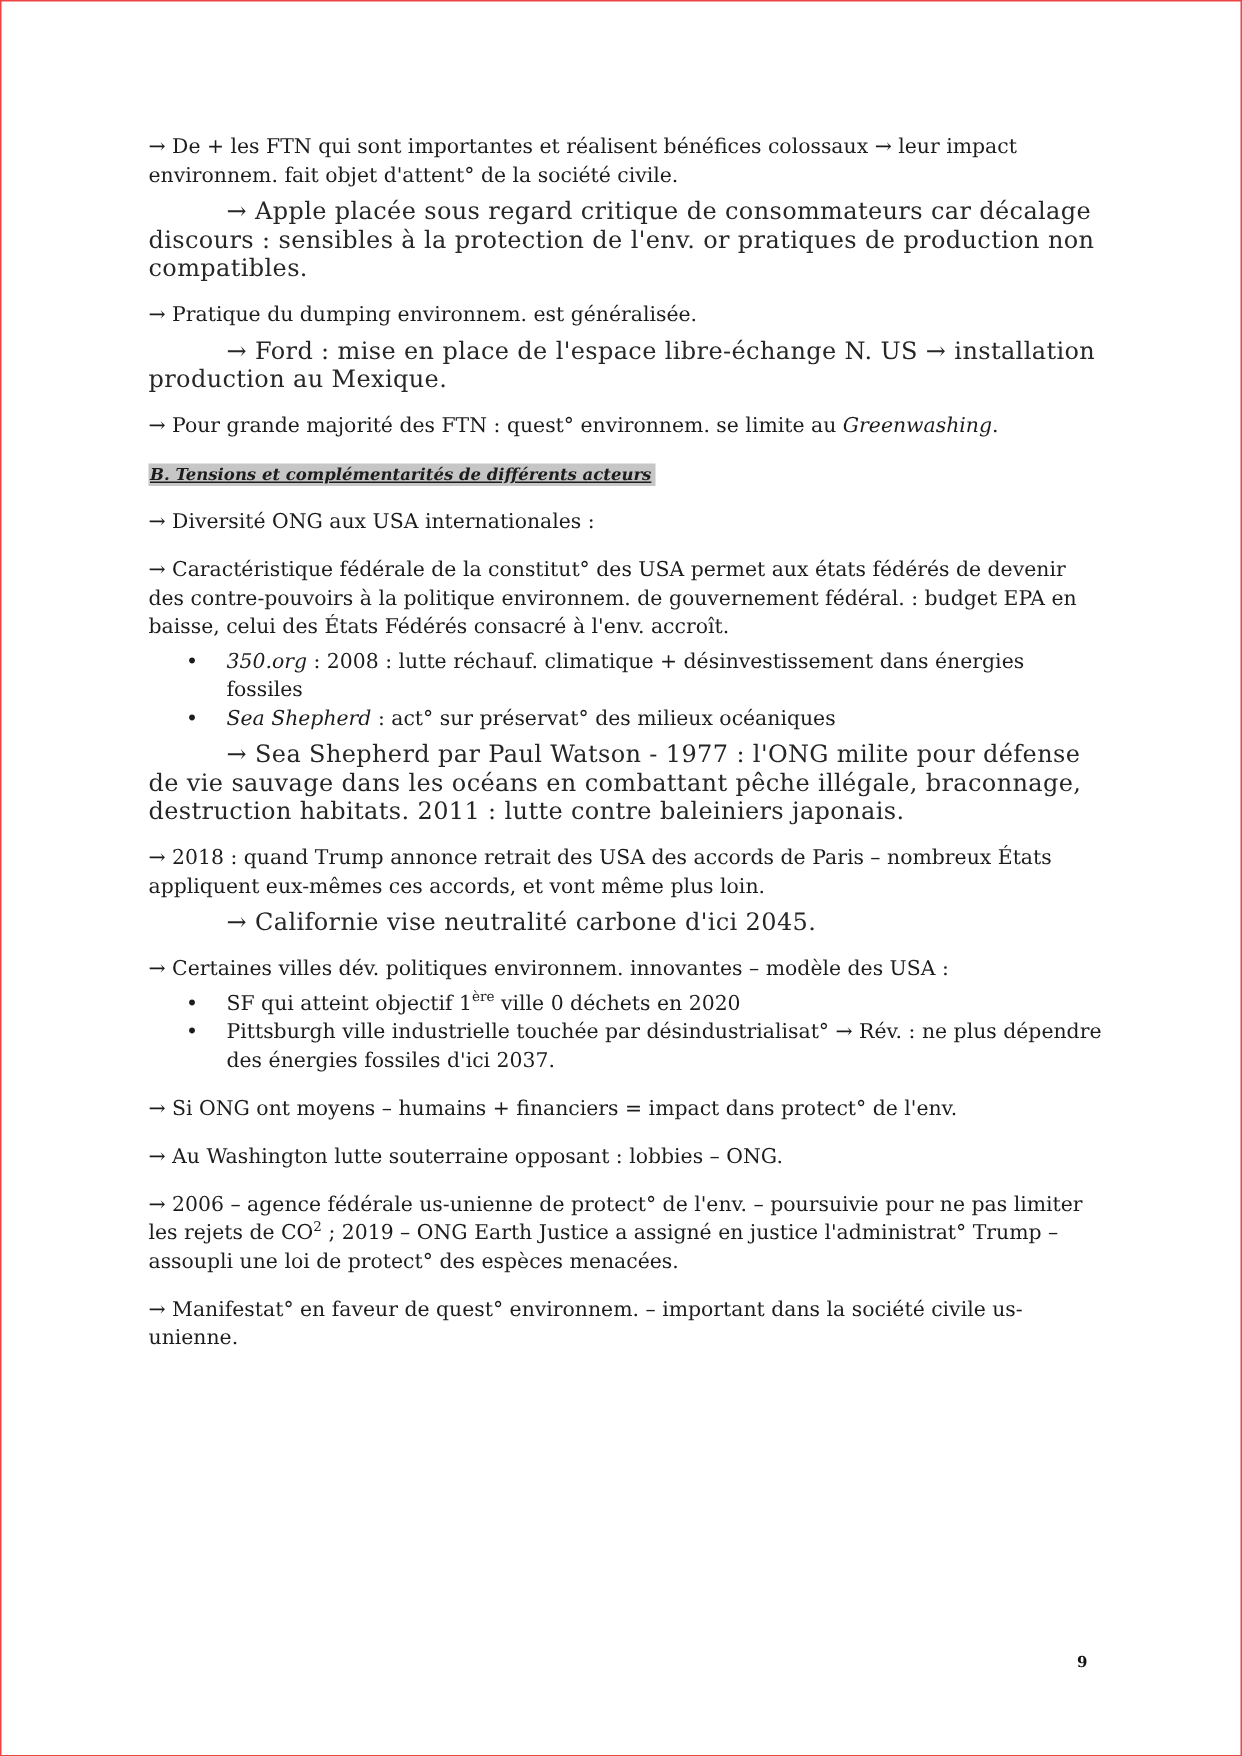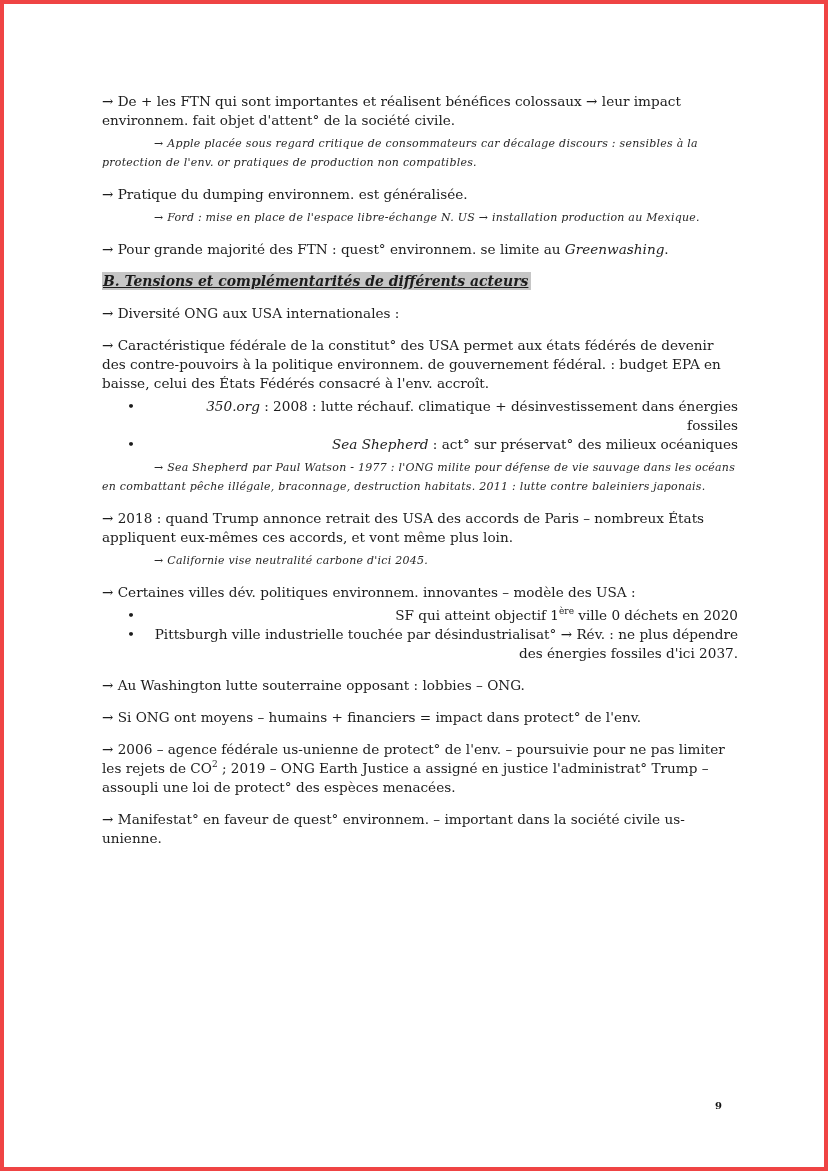--- a/index.html
+++ b/index.html
@@ -7,57 +7,55 @@
     --highlight: #c6c6c6;
   }
   * { box-sizing: border-box; }
   html, body { margin: 0; padding: 0; background: #f4f4f4; }
   body { width: 828px; height: 1171px; font-family: "DejaVu Serif", "Liberation Serif", serif; }
   .page {
     position: relative;
     width: 828px;
     height: 1171px;
     background: #ffffff;
-    border: 4px solid #ef4444;
+    border: 1px solid #ef4444;
     overflow: hidden;
   }
   .content {
     position: absolute;
     top: 88px;
     left: 98px;
     width: 636px;
     color: var(--text);
     font-size: 13.6px;
     line-height: 19px;
   }
   .para { margin: 0 0 13px 0; }
   .note {
     margin: -9px 0 13px 0;
-    font-style: italic;
     text-indent: 52px;
-    font-size: 11px;
+    font-size: 16px;
     letter-spacing: 0.25px;
     color: #262626;
   }
   .heading {
     margin: 7px 0 13px 0;
-    font-size: 14px;
+    font-size: 11px;
     font-weight: bold;
     font-style: italic;
   }
   .heading .hl {
     background: var(--highlight);
     text-decoration: underline;
     padding: 1px 3px 1px 1px;
   }
   ul.bullets {
     margin: -9px 0 13px 0;
     padding: 0;
     list-style: none;
-    text-align: right;
   }
   ul.bullets li {
     position: relative;
     padding-left: 52px;
     margin: 0;
   }
   ul.bullets li::before {
     content: "\2022";
     position: absolute;
     left: 25px;
@@ -92,19 +90,19 @@
         <li><span class="it">Sea Shepherd</span><span> : act° sur préservat° des milieux océaniques</span></li>
       </ul>
       <p class="note"><span>→ Sea Shepherd par Paul Watson - 1977 : l'ONG milite pour défense de vie sauvage dans les océans en combattant pêche illégale, braconnage, destruction habitats.  2011 : lutte contre baleiniers japonais.</span></p>
       <p class="para"><span>→ 2018 : quand Trump annonce retrait des USA des accords de Paris – nombreux États appliquent eux-mêmes ces accords, et vont même plus loin.</span></p>
       <p class="note"><span>→ Californie vise neutralité carbone d'ici 2045.</span></p>
       <p class="para"><span>→ Certaines villes dév. politiques environnem. innovantes – modèle des USA :</span></p>
       <ul class="bullets">
         <li><span>SF qui atteint objectif 1</span><sup>ère</sup><span> ville 0 déchets en 2020</span></li>
         <li><span>Pittsburgh ville industrielle touchée par désindustrialisat° → Rév. : ne plus dépendre des énergies fossiles d'ici 2037.</span></li>
       </ul>
+      <p class="para"><span>→ Si ONG ont moyens – humains + financiers = impact dans protect° de l'env.</span></p>
       <p class="para"><span>→ Au Washington lutte souterraine opposant : lobbies – ONG.</span></p>
-      <p class="para"><span>→ Si ONG ont moyens – humains + financiers = impact dans protect° de l'env.</span></p>
       <p class="para"><span>→ 2006 – agence fédérale us-unienne de protect° de l'env. – poursuivie pour ne pas limiter les rejets de CO</span><sup>2</sup><span> ; 2019 – ONG Earth Justice a assigné en justice l'administrat° Trump – assoupli une loi de protect° des espèces menacées.</span></p>
       <p class="para"><span>→ Manifestat° en faveur de quest° environnem. – important dans la société civile us-unienne.</span></p>
     </div>
   <div class="page-number">9</div>
 </div>
 
 </body></html>

